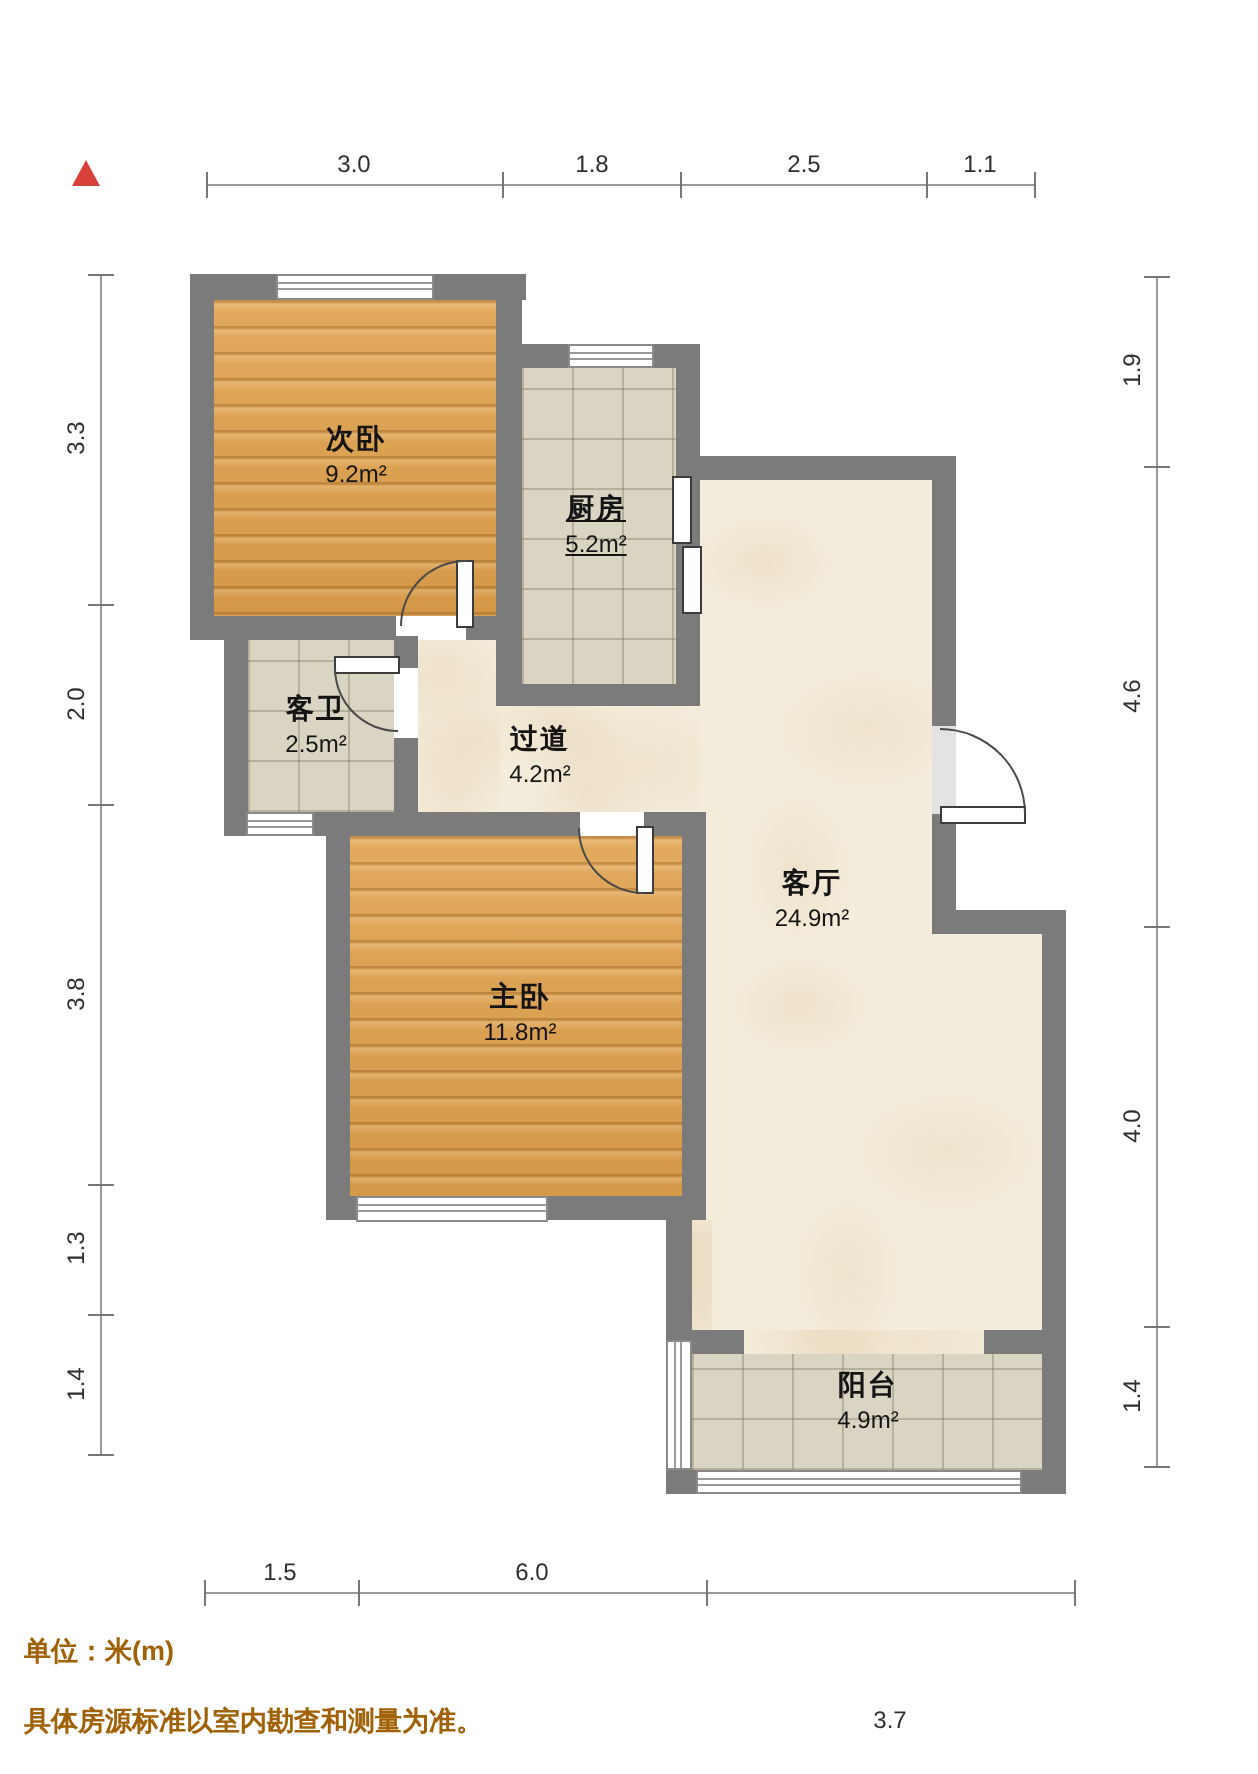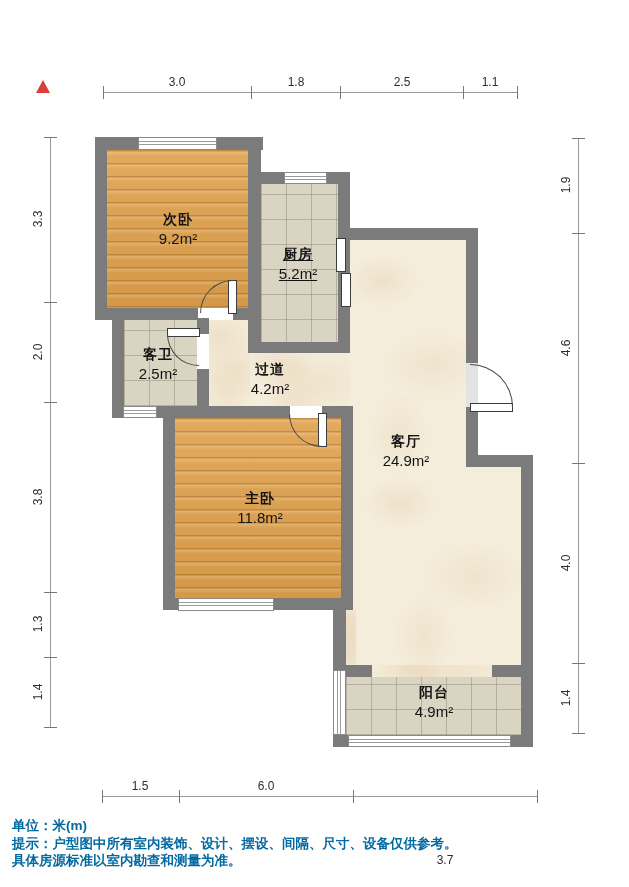--- a/index.html
+++ b/index.html
@@ -26,26 +26,26 @@
          background-size:100% 1px,100% 1px;background-position:0 32%,0 64%;}
   .win-v{background-image:linear-gradient(#9a9a9a,#9a9a9a),linear-gradient(#9a9a9a,#9a9a9a);
          background-size:1px 100%,1px 100%;background-position:32% 0,64% 0;}
   .door-leaf{position:absolute;background:#ffffff;border:1px solid #3c3c3c;box-sizing:border-box;}
   .arc{position:absolute;box-sizing:border-box;background:transparent;}
   .arc-tl{border-top:1px solid #4a4a4a;border-left:1px solid #4a4a4a;border-top-left-radius:100%;}
   .arc-bl{border-bottom:1px solid #4a4a4a;border-left:1px solid #4a4a4a;border-bottom-left-radius:100%;}
   .arc-tr{border-top:1px solid #4a4a4a;border-right:1px solid #4a4a4a;border-top-right-radius:100%;}
   .room-label{position:absolute;transform:translateX(-50%);text-align:center;color:#141414;white-space:nowrap;}
   .room-name{font-size:14px;font-weight:600;letter-spacing:1px;}
-  .room-area{font-size:15px;margin-top:1px;}
+  .room-area{font-size:12px;margin-top:1px;}
   .dline{position:absolute;background:#999999;}
   .tick{position:absolute;background:#777777;}
   .dim-label{position:absolute;font-size:12px;color:#2e2e2e;transform:translate(-50%,-50%);white-space:nowrap;}
   .dim-label.vert{transform:translate(-50%,-50%) rotate(-90deg);}
-  .foot{position:absolute;font-size:13.5px;font-weight:bold;color:#0369a1;white-space:nowrap;}
+  .foot{position:absolute;font-size:13.5px;font-weight:bold;color:#a16207;white-space:nowrap;}
   .north{position:absolute;width:0;height:0;border-left:7px solid transparent;border-right:7px solid transparent;border-bottom:13px solid #d8403c;}
 </style>
 </head>
 <body>
 
 <div id="plan">
 
   <div class="north" style="left:36px;top:80px;"></div>
 
   <div class="floor-wood" style="left:107px;top:150px;width:141px;height:158px;"></div>
@@ -181,16 +181,15 @@
   <div class="dline" style="left:102px;top:796px;width:435px;height:1px;"></div>
   <div class="tick" style="left:102px;top:790px;width:1px;height:13px;"></div>
   <div class="tick" style="left:179px;top:790px;width:1px;height:13px;"></div>
   <div class="tick" style="left:353px;top:790px;width:1px;height:13px;"></div>
   <div class="tick" style="left:537px;top:790px;width:1px;height:13px;"></div>
   <div class="dim-label" style="left:140px;top:786px;">1.5</div>
   <div class="dim-label" style="left:266px;top:786px;">6.0</div>
   <div class="dim-label" style="left:445px;top:820px;margin-top:40px;">3.7</div>
 
   <div class="foot" style="left:12px;top:817px;">单位：米(m)</div>
-  <div class="foot" style="left:12px;top:835px;">提示：户型图中所有室内装饰、设计、摆设、间隔、尺寸、设备仅供参考。</div>
   <div class="foot" style="left:12px;top:852px;">具体房源标准以室内勘查和测量为准。</div>
 
 </div>
 
 </body></html>

